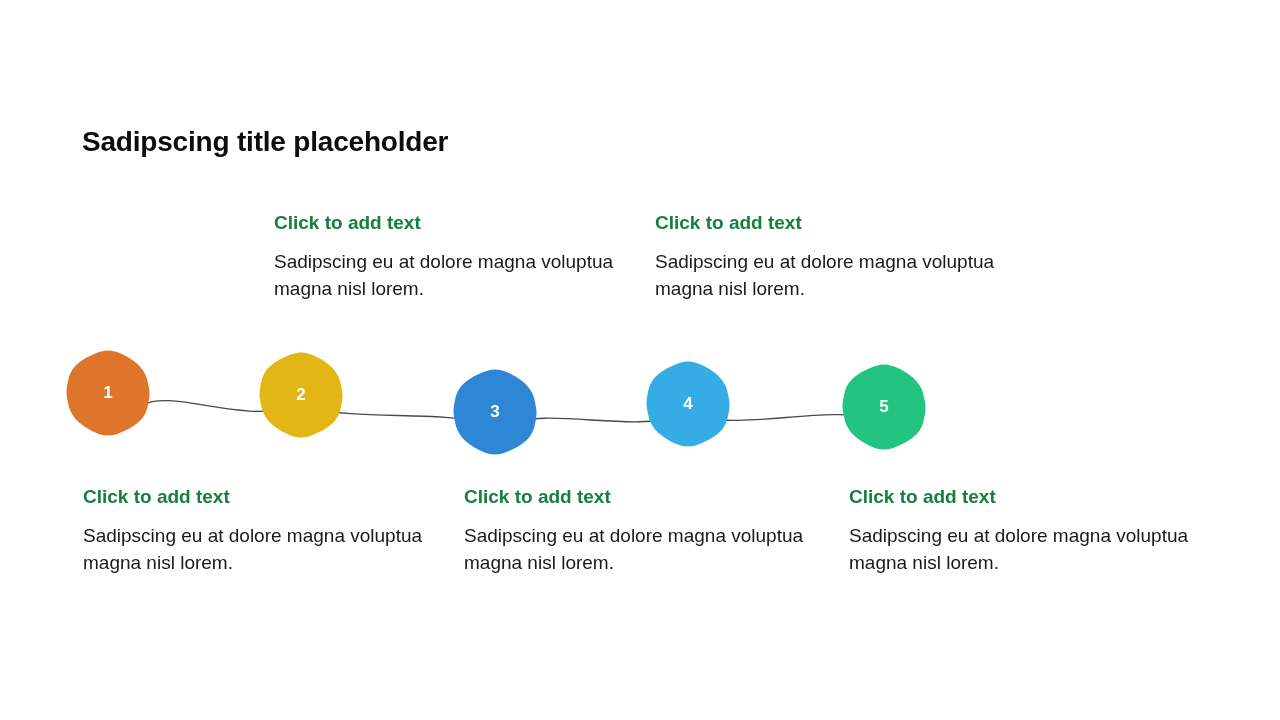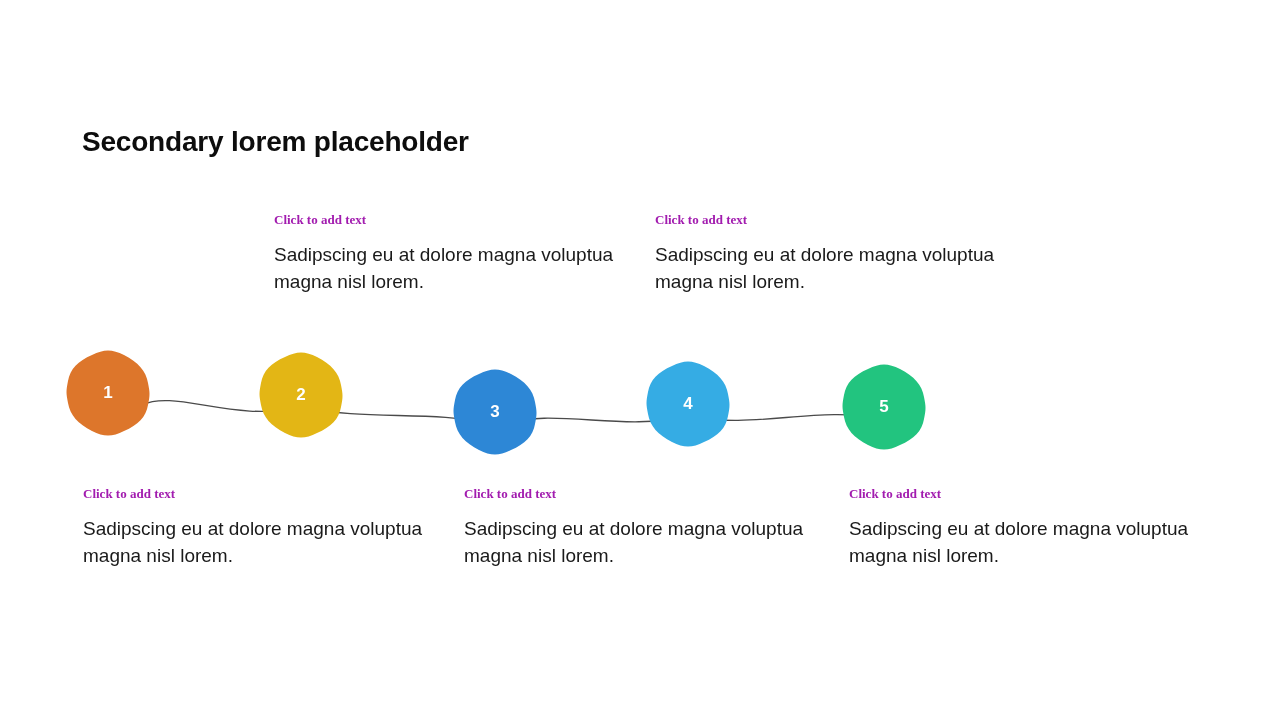--- a/index.html
+++ b/index.html
@@ -33,26 +33,25 @@
     color: #0d0d0d;
     white-space: nowrap;
   }
 
   
   .text-block {
     position: absolute;
     width: 345px;
   }
   .tb-heading {
-    font-size: 13px;
+    font-size: 19px;
     font-weight: bold;
-    color: #a21caf;
+    color: #15803d;
     margin: 0 0 14px 0;
     line-height: 1.2;
-    font-family: Liberation Serif, serif;
   }
   .tb-body {
     font-size: 19px;
     line-height: 1.42;
     color: #1a1a1a;
     margin: 0;
   }
 
   
   .tb-top-1 { left: 274px; top: 212px; width: 340px; }
@@ -87,21 +86,21 @@
     transform: translate(-50%, -50%);
     pointer-events: none;
     text-shadow: 0 0 1px rgba(0,0,0,0.05);
   }
 </style>
 </head>
 <body>
 
 <div class="slide">
 
-  <div class="slide-title">Secondary lorem placeholder</div>
+  <div class="slide-title">Sadipscing title placeholder</div>
 
   <div class="text-block tb-top-1">
     <p class="tb-heading">Click to add text</p>
     <p class="tb-body">Sadipscing eu at dolore magna voluptua magna nisl lorem.</p>
   </div>
 
   <div class="text-block tb-top-2">
     <p class="tb-heading">Click to add text</p>
     <p class="tb-body">Sadipscing eu at dolore magna voluptua magna nisl lorem.</p>
   </div>

